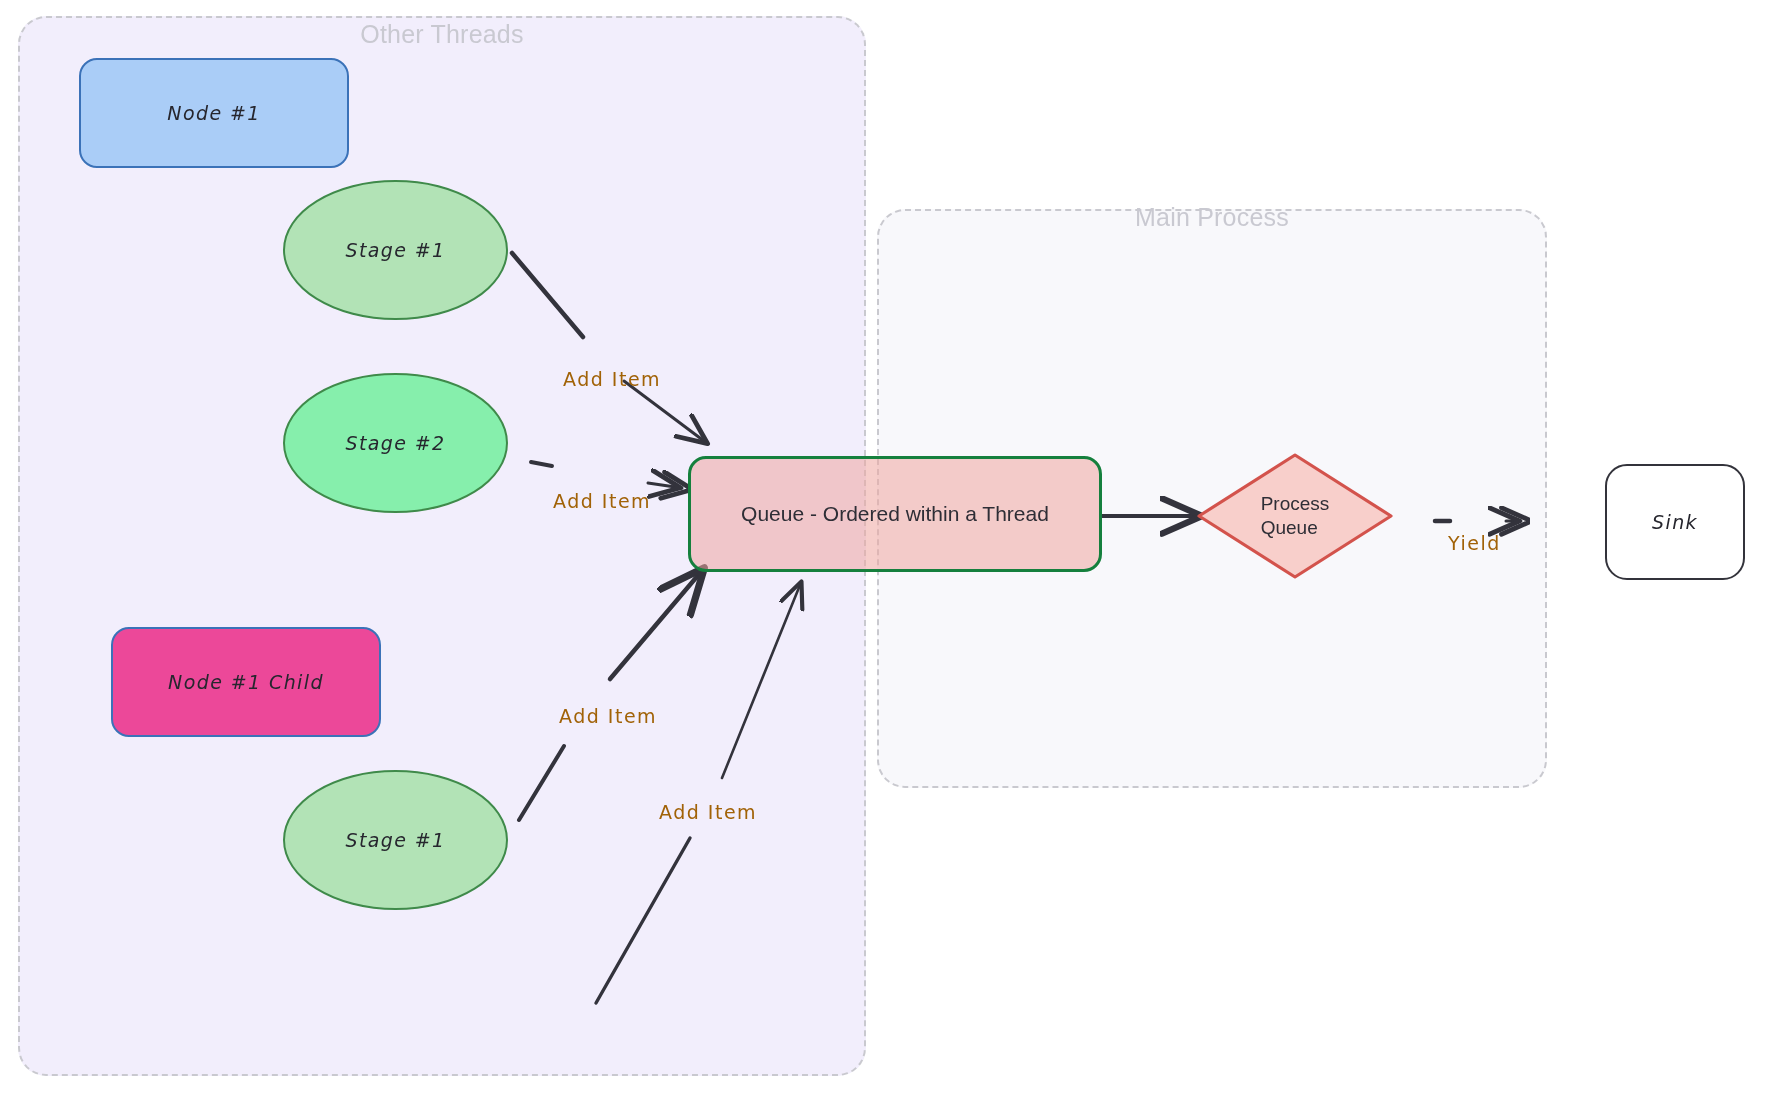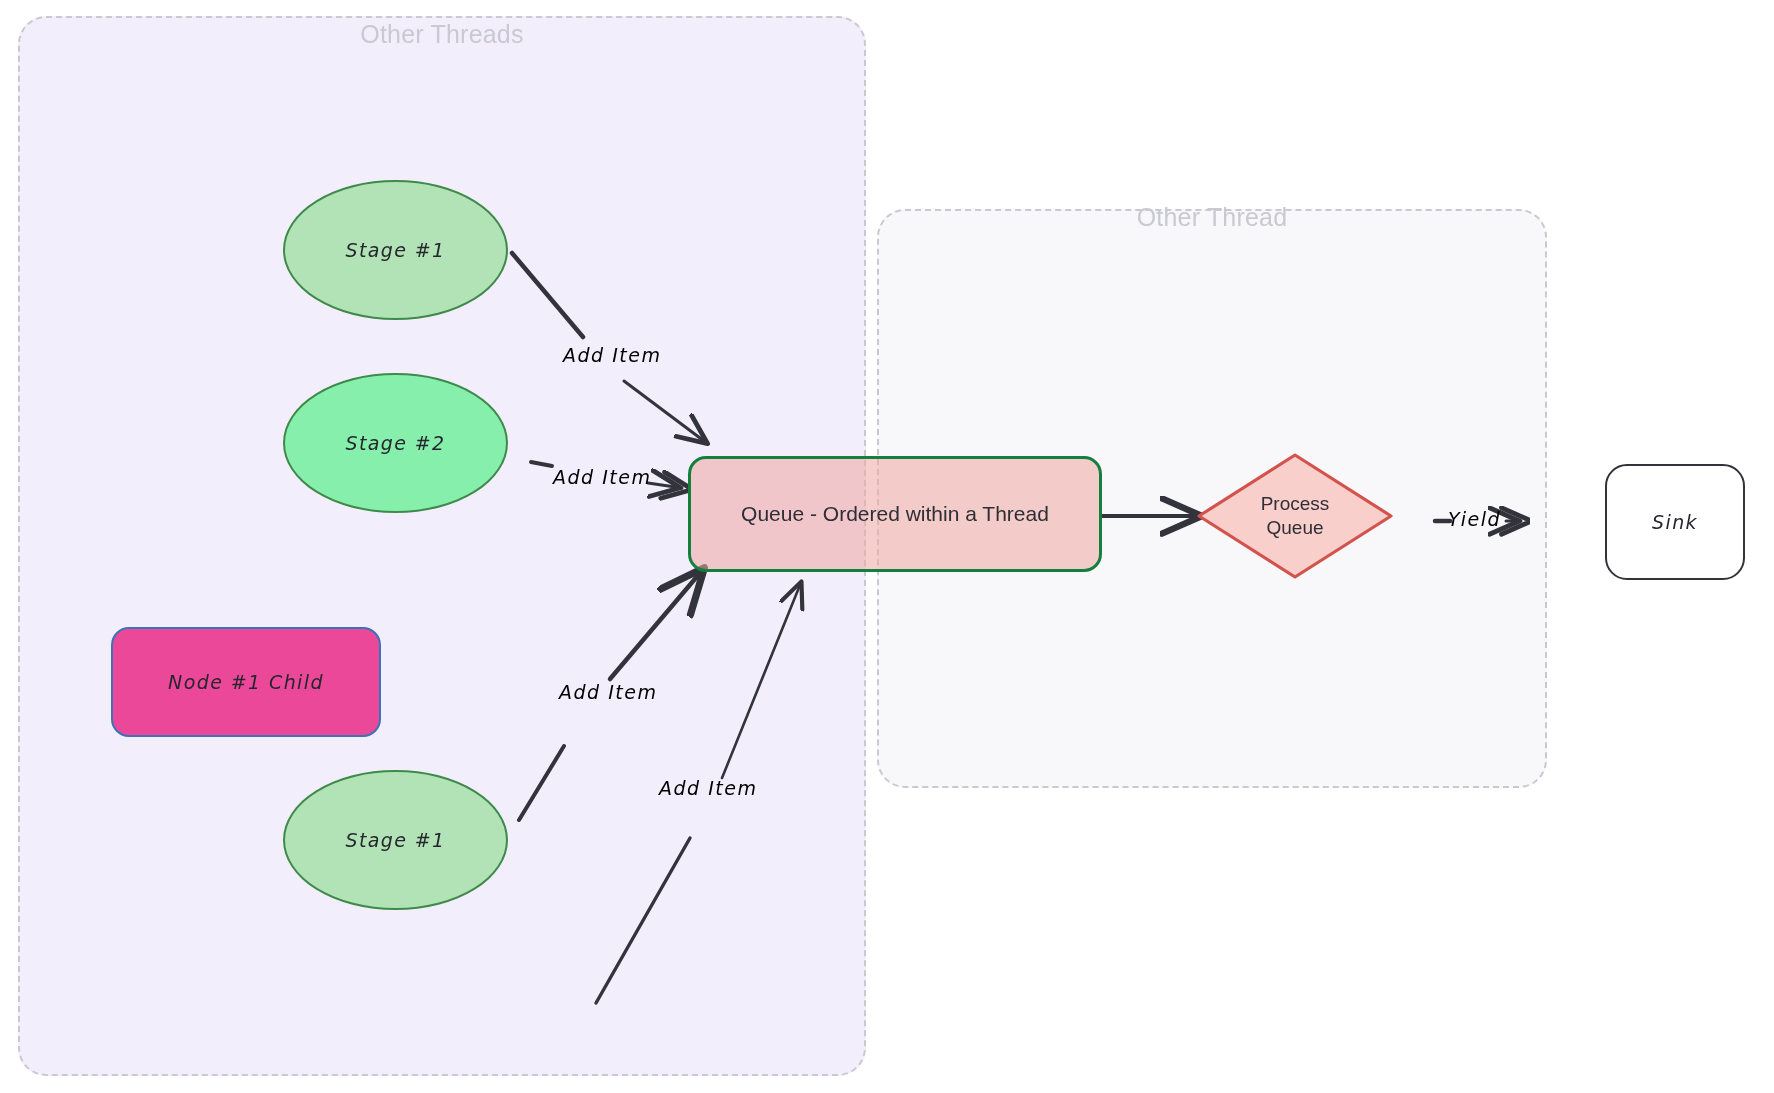--- a/index.html
+++ b/index.html
@@ -63,57 +63,57 @@
     font-family: "Liberation Sans", sans-serif;
     font-size: 21px;
     color: #2e2e36;
   }
   .rect-node {
     border-radius: 18px;
   }
   .edge-label {
     position: absolute;
     font-family: "DejaVu Sans", sans-serif;
-    font-style: italic;
     font-size: 19px;
     letter-spacing: 1.5px;
-    color: #000000;
+    color: #a16207;
     white-space: nowrap;
     user-select: none;
+    margin-top: 24px;
   }
   .ellipse-node {
     border-radius: 50%;
   }
   .diamond-wrap {
     position: absolute;
   }
   .diamond-label {
     position: absolute;
     left: 0;
     top: 0;
     width: 100%;
     height: 100%;
     display: flex;
     align-items: center;
     justify-content: center;
-    text-align: center;
+    text-align: left;
   }
 </style>
 </head>
 <body>
 
 <div id="canvas">
 
   <div class="group-box" style="left:18px; top:16px; width:848px; height:1060px; background:#f2eefc;">
   </div>
   <div class="group-title" style="left:18px; top:20px; width:848px;">Other Threads</div>
 
   <div class="group-box" style="left:877px; top:209px; width:670px; height:579px; background:#f8f8fb;">
   </div>
-  <div class="group-title" style="left:877px; top:203px; width:670px;">Other Thread</div>
+  <div class="group-title" style="left:877px; top:203px; width:670px;">Main Process</div>
 
   <svg class="svg-layer" viewBox="0 0 1774 1093">
     <defs>
       <marker id="arrowhead" markerWidth="12" markerHeight="12" refX="9" refY="5" orient="auto" markerUnits="strokeWidth">
         <path d="M0.5,0.6 L10.5,5 L0.5,9.4" fill="none" stroke="#33333c" stroke-width="1.6" stroke-linecap="round" stroke-linejoin="round"></path>
       </marker>
       <marker id="arrowhead-double" markerWidth="14" markerHeight="12" refX="11" refY="5" orient="auto" markerUnits="strokeWidth">
         <path d="M0.5,0.6 L10.5,5 L0.5,9.4" fill="none" stroke="#33333c" stroke-width="1.6" stroke-linecap="round" stroke-linejoin="round"></path>
         <path d="M4.5,0.6 L14.5,5 L4.5,9.4" fill="none" stroke="#33333c" stroke-width="1.6" stroke-linecap="round" stroke-linejoin="round"></path>
       </marker>
@@ -152,20 +152,24 @@
   <div class="edge-label" style="left:563px; top:344px;">Add Item</div>
 
   <div class="edge-label" style="left:553px; top:466px;">Add Item</div>
 
   <div class="edge-label" style="left:559px; top:681px;">Add Item</div>
 
   <div class="edge-label" style="left:659px; top:777px;">Add Item</div>
 
   <div class="edge-label" style="left:1448px; top:508px;text-align:right;">Yield</div>
 
+  <div class="node rect-node hand" style="left:79px; top:58px; width:270px; height:110px;
+              background:#aacdf7; border:2.6px solid #3b72b8;">
+    <span>Node #1</span>
+  </div>
 
   <div class="node ellipse-node hand" style="left:283px; top:180px; width:225px; height:140px;
               background:#b2e3b6; border:2.6px solid #3f8a4a;">
     <span>Stage #1</span>
   </div>
 
   <div class="node ellipse-node hand" style="left:283px; top:373px; width:225px; height:140px;
               background:#86efac; border:2.6px solid #3f8a4a;">
     <span>Stage #2</span>
   </div>

